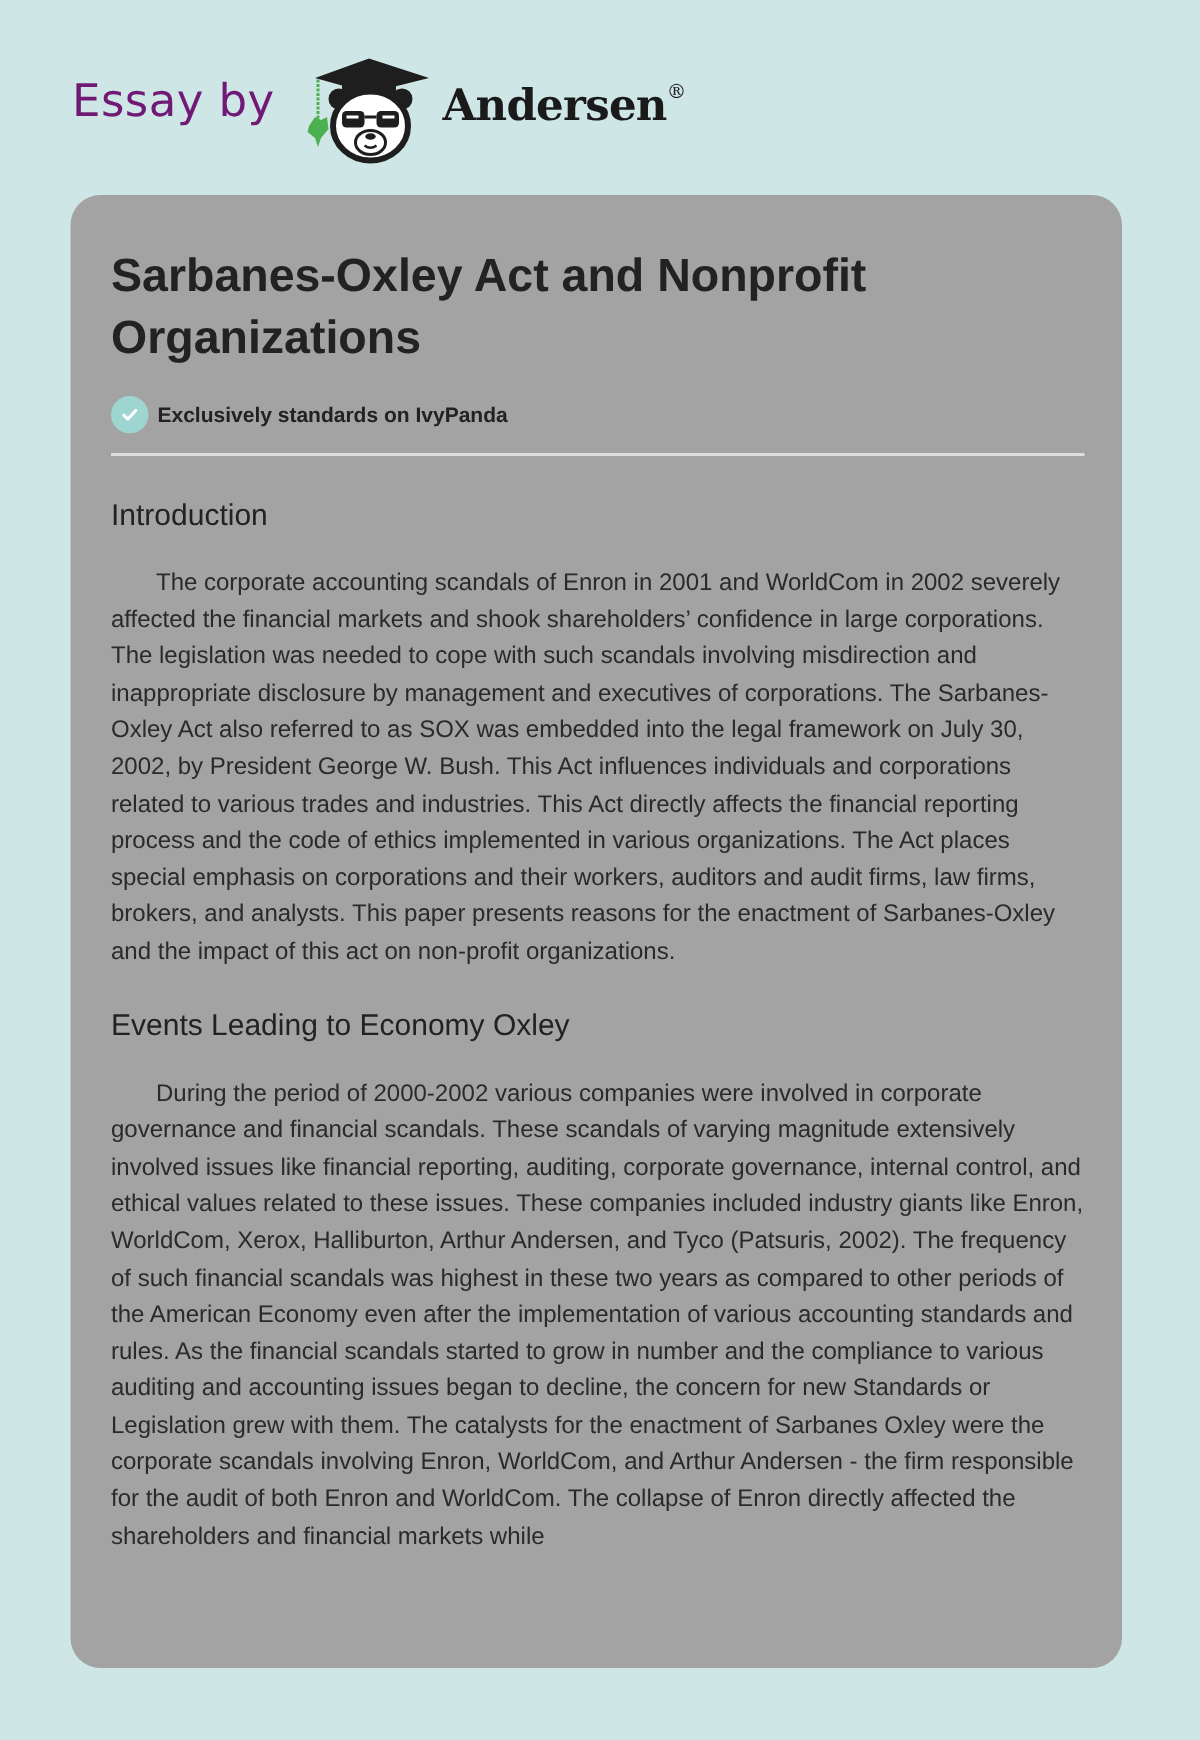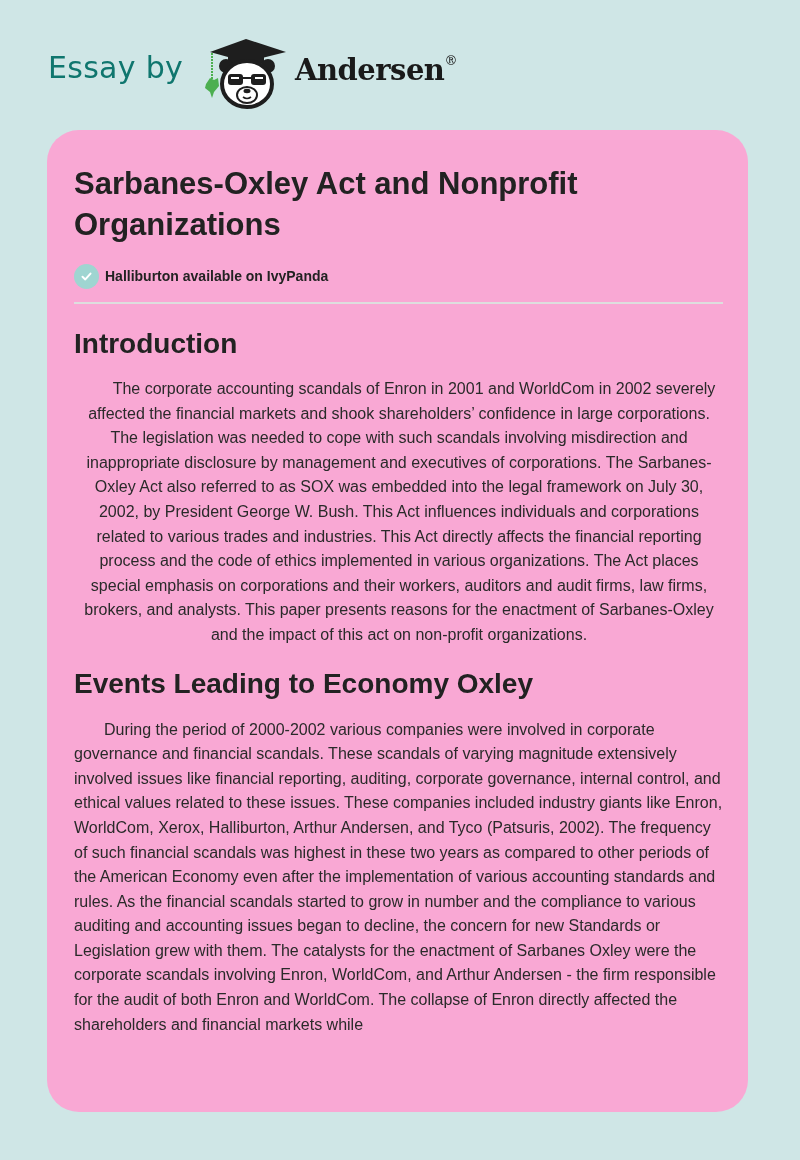--- a/index.html
+++ b/index.html
@@ -9,34 +9,34 @@
     font-family: "Liberation Sans", sans-serif;
     color: #222;
     position: relative;
   }
   .header {
     position: absolute; left: 0; top: 0; width: 800px; height: 130px;
   }
   .essay-by {
     position: absolute; left: 48px; top: 50px;
     font-family: "DejaVu Sans", sans-serif;
-    font-size: 30px; color: #0f766e; letter-spacing: 0.3px;
+    font-size: 30px; color: #701a75; letter-spacing: 0.3px;
   }
   .logo-icon {
     position: absolute; left: 200px; top: 36px; width: 92px; height: 74px;
   }
   .brand {
     position: absolute; left: 295px; top: 53px;
     font-family: "DejaVu Serif", serif; font-weight: bold;
     font-size: 29px; color: #1a1a1a; letter-spacing: -0.5px;
   }
   .brand sup { font-size: 13px; position: relative; top: -4px; font-weight: normal; }
   .card {
     position: absolute; left: 47px; top: 130px; width: 701px; height: 982px;
-    background: #f9a8d4; border-radius: 32px; overflow: hidden;
+    background: #a3a3a3; border-radius: 20px; overflow: hidden;
   }
   .title {
     position: absolute; left: 27px; top: 33px; width: 640px;
     font-size: 31px; font-weight: bold; line-height: 41px; color: #222;
     margin: 0;
   }
   .badge {
     position: absolute; left: 27px; top: 133px; height: 26px;
     display: flex; align-items: center;
   }
@@ -48,28 +48,28 @@
     margin-left: 6px; font-size: 14px; font-weight: bold; color: #222;
   }
   .divider {
     position: absolute; left: 27px; top: 172px; width: 649px; height: 2px;
     background: #dedede;
   }
   .content {
     position: absolute; left: 27px; top: 195px; width: 650px;
   }
   h2 {
-    font-size: 28px; font-weight: bold; margin: 0; line-height: 38px; color: #222;
+    font-size: 20px; font-weight: normal; margin: 0; line-height: 38px; color: #222;
   }
   p {
     font-size: 16px; line-height: 24.6px; margin: 0; color: #2a2a2a;
     text-indent: 30px;
   }
   .h-intro { margin-bottom: 14px; }
-  .p-intro { margin-bottom: 17px; text-align: center; }
+  .p-intro { margin-bottom: 17px; }
   .h-events { margin-bottom: 15px; }
 </style>
 </head>
 <body>
 
 <div class="header">
   <span class="essay-by">Essay by</span>
   <svg class="logo-icon" viewBox="0 0 92 74">
 
     <polygon points="10,16 46,3 86,16 46,26" fill="#1e1e1e"></polygon>
@@ -97,21 +97,21 @@
 
 <div class="card">
   <h1 class="title">Sarbanes-Oxley Act and Nonprofit Organizations</h1>
 
   <div class="badge">
     <span class="check">
       <svg width="13" height="13" viewBox="0 0 13 13">
           <path d="M2.5,6.8 L5.3,9.4 L10.5,3.6" stroke="#fff" stroke-width="2" fill="none" stroke-linecap="round" stroke-linejoin="round"></path>
         </svg>
     </span>
-    <span class="badge-text">Halliburton available on IvyPanda</span>
+    <span class="badge-text">Exclusively standards on IvyPanda</span>
   </div>
 
   <div class="divider"></div>
 
   <div class="content">
     <section>
       <h2 class="h-intro">Introduction</h2>
       <p class="p-intro">The corporate accounting scandals of Enron in 2001 and WorldCom in 2002 severely affected the financial markets and shook shareholders’ confidence in large corporations. The legislation was needed to cope with such scandals involving misdirection and inappropriate disclosure by management and executives of corporations. The Sarbanes-Oxley Act also referred to as SOX was embedded into the legal framework on July 30, 2002, by President George W. Bush. This Act influences individuals and corporations related to various trades and industries. This Act directly affects the financial reporting process and the code of ethics implemented in various organizations. The Act places special emphasis on corporations and their workers, auditors and audit firms, law firms, brokers, and analysts. This paper presents reasons for the enactment of Sarbanes-Oxley and the impact of this act on non-profit organizations.</p>
     </section>
     <section>

